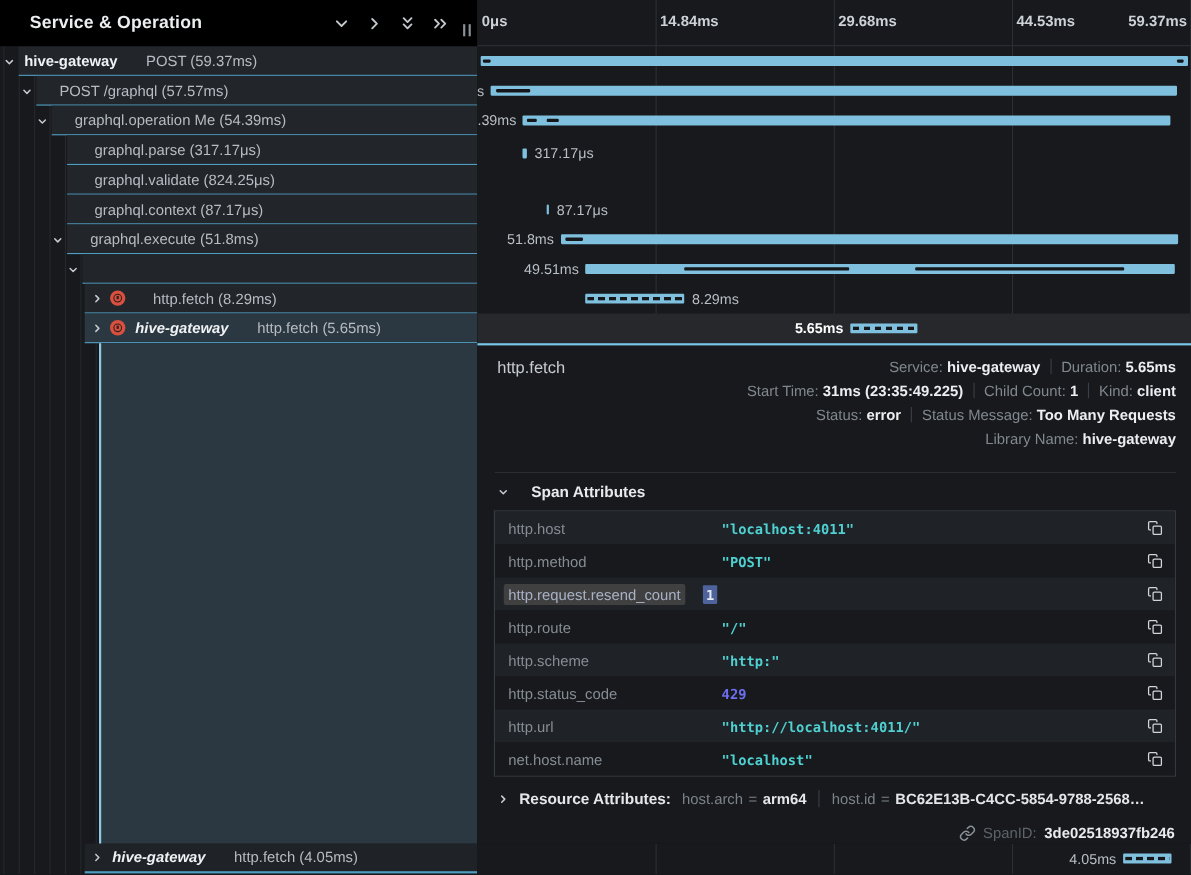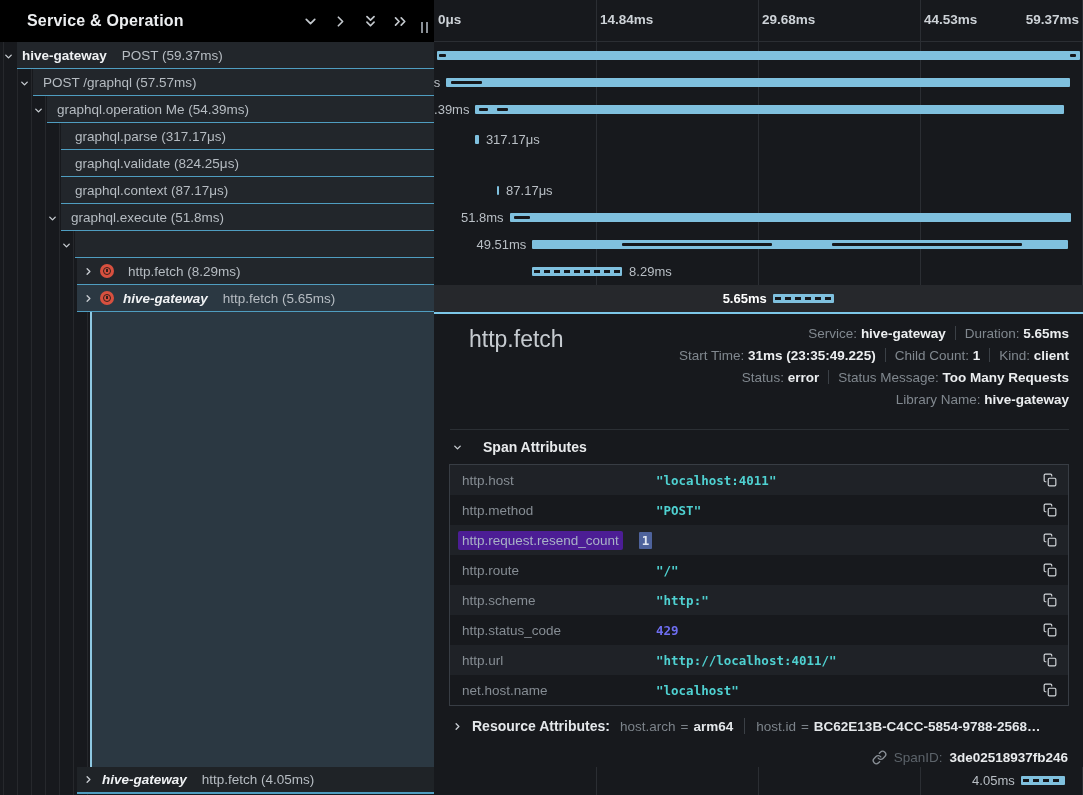--- a/index.html
+++ b/index.html
@@ -18,21 +18,21 @@
   .resize-handle i { display:block; width:2px; height:11px; background:#8a9097; }
 
   .guide { position:absolute; top:42px; bottom:0; width:1px; background:#26282c; }
 
   .t-row { position:absolute; height:27px; background:#22262b; border-bottom:1px solid #4f9dc0;
     display:flex; align-items:center; font-size:13.5px; color:#b6bcc2; cursor:pointer; white-space:nowrap; }
   .t-row .chev-out { position:absolute; left:-14px; top:8px; }
   .t-row .chev-in { margin:0 5px 0 6px; display:flex; }
   .t-row .svc { font-weight:bold; color:#f0f2f4; margin-right:7px; margin-left:3px; }
   .t-row .svc.italic { font-style:italic; }
-  .t-row .op { color:#b6bcc2; margin-left:8px; }
+  .t-row .op { color:#b6bcc2; margin-left:19px; }
   .err-icon { width:14px; height:14px; border-radius:50%; background:#d8503f; margin:0 6px 0 1px;
     display:flex; align-items:center; justify-content:center; flex:none; }
   .err-icon i { display:block; width:8px; height:8px; border:1.4px solid #35201b; border-radius:50%;
     position:relative; }
   .err-icon i:after { content:""; position:absolute; left:2.2px; top:1px; width:1.4px; height:3.4px; background:#35201b; }
 
   .expanded-area { position:absolute; left:90px; top:312px; width:344px; height:455px;
     background:#2b3842; border-left:2px solid #8ec8e2; cursor:pointer; }
 
   
@@ -46,35 +46,35 @@
   .bar { position:absolute; top:9px; height:9px; background:#7fc0de; border-radius:1px; cursor:pointer; }
   .bar-mark { position:absolute; top:3px; height:3px; background:#15171b; border-radius:1px; }
   .bar-dash { position:absolute; left:2px; right:2px; top:3px; height:3px;
     background:repeating-linear-gradient(90deg,#15171b 0 6px,transparent 6px 10px); }
   .bar-label { position:absolute; top:0; line-height:27px; font-size:13px; color:#b9bfc5; }
   .bar-label.sel { color:#ffffff; font-weight:bold; }
 
   
   .detail { position:absolute; left:0; top:312px; width:649px; height:455px; background:#17191d;
     border-top:2px solid #7cc7e8; }
-  .d-title { position:absolute; left:35px; top:12px; font-size:23px; color:#c6cbd0; }
+  .d-title { position:absolute; left:18px; top:12px; font-size:15px; color:#c6cbd0; }
   .d-meta { position:absolute; right:14px; top:9px; text-align:right; }
   .m-line { height:22px; line-height:22px; font-size:13.5px; white-space:nowrap; }
   .m-label { color:#81888f; }
   .m-value { color:#eceef0; font-weight:bold; }
   .m-div { display:inline-block; width:1px; height:14px; background:#3b4046; margin:0 9px; vertical-align:-2px; }
   .d-sep { position:absolute; left:16px; right:14px; top:115px; height:1px; background:#2b2f34; }
   .attrs-head { position:absolute; left:18px; top:125px; display:flex; align-items:center; gap:20px;
     font-size:14px; font-weight:bold; color:#e8eaec; cursor:pointer; }
   .attr-table { position:absolute; left:15px; top:150px; width:620px; border:1px solid #383d44; }
   .a-row { height:30px; display:flex; align-items:center; padding-left:12px; font-size:13.5px; }
   .a-row:nth-child(odd) { background:#1f2227; }
   .a-row:nth-child(even) { background:#17191d; }
   .a-key { color:#868d94; width:194px; flex:none; }
-  .a-key.sel { background:#4c1d95; border-radius:2px; padding:2px 4px; margin-left:-4px; color:#a8b2c6; width:auto; margin-right:16px; }
+  .a-key.sel { background:#404040; border-radius:2px; padding:2px 4px; margin-left:-4px; color:#a8b2c6; width:auto; margin-right:16px; }
   .a-val { font-family:"DejaVu Sans Mono", monospace; font-size:12.5px; font-weight:bold; }
   .a-val.string { color:#4fd1d1; }
   .a-val.number { color:#6e6ef0; }
   .a-val.sel { background:#4e639c; color:#e2e8f2; padding:1px 3px; border-radius:1px; }
   .copy-btn { margin-left:auto; margin-right:11px; cursor:pointer; display:flex; }
   .res-row { position:absolute; left:18px; top:404px; display:flex; align-items:center; font-size:13.5px;
     white-space:nowrap; overflow:hidden; right:10px; }
   .res-head { font-weight:bold; color:#e4e7ea; font-size:14px; margin:0 10px 0 9px; cursor:pointer; }
   .r-key { color:#7c838a; }
   .r-eq { color:#7c838a; margin:0 5px; }

